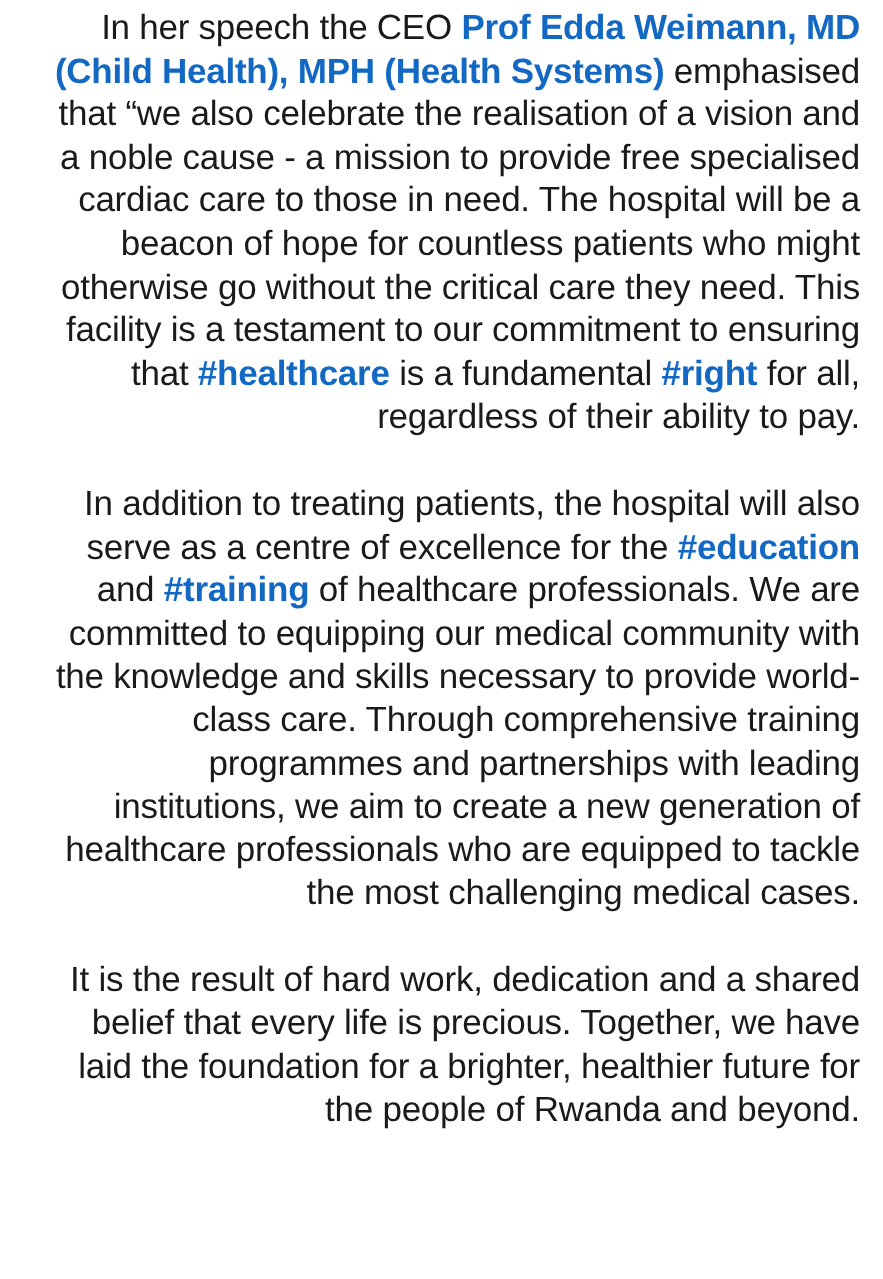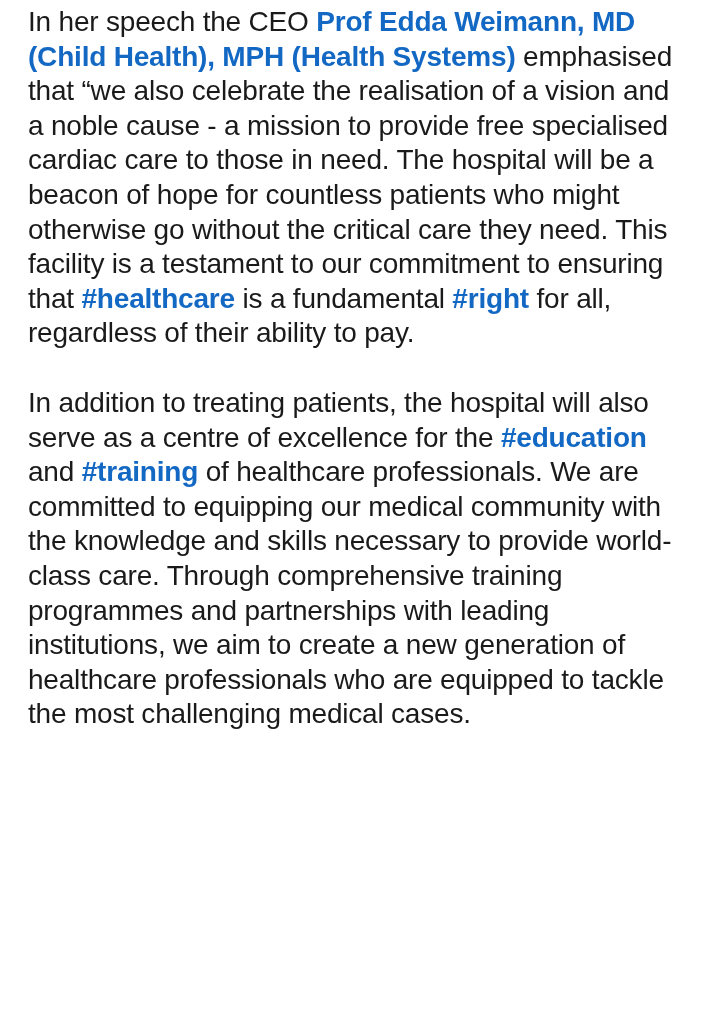--- a/index.html
+++ b/index.html
@@ -14,21 +14,21 @@
   }
   .post-text {
     box-sizing: border-box;
     width: 706px;
     padding: 5px 18px 16px 28px;
     font-family: "Liberation Sans", "DejaVu Sans", sans-serif;
     font-size: 28px;
     line-height: 34.6px;
     letter-spacing: -0.2px;
     font-weight: 400;
-    text-align: left;
+    text-align: right;
   }
   .post-paragraph {
     margin: 0 0 35px 0;
   }
   .post-paragraph:last-child {
     margin-bottom: 0;
   }
   .text-run {
     white-space: pre-wrap;
   }
@@ -38,14 +38,15 @@
     cursor: pointer;
   }
 </style>
 </head>
 <body style="background: rgb(255, 255, 255);">
 
 <main>
   <div id="post-text" class="post-text" style="color: rgb(26, 26, 26);">
       <p class="post-paragraph"><span class="text-run">In her speech the CEO </span><a class="inline-link" style="color: rgb(18, 104, 195);">Prof Edda Weimann, MD (Child Health), MPH (Health Systems)</a><span class="text-run"> emphasised that “we also celebrate the realisation of a vision and a noble cause - a mission to provide free specialised cardiac care to those in need. The hospital will be a beacon of hope for countless patients who might otherwise go without the critical care they need. This facility is a testament to our commitment to ensuring that </span><a class="inline-link" style="color: rgb(18, 104, 195);">#healthcare</a><span class="text-run"> is a fundamental </span><a class="inline-link" style="color: rgb(18, 104, 195);">#right</a><span class="text-run"> for all, regardless of their ability to pay.</span></p>
       <p class="post-paragraph"><span class="text-run">In addition to treating patients, the hospital will also serve as a centre of excellence for the </span><a class="inline-link" style="color: rgb(18, 104, 195);">#education</a><span class="text-run"> and </span><a class="inline-link" style="color: rgb(18, 104, 195);">#training</a><span class="text-run"> of healthcare professionals. We are committed to equipping our medical community with the knowledge and skills necessary to provide world-class care. Through comprehensive training programmes and partnerships with leading institutions, we aim to create a new generation of healthcare professionals who are equipped to tackle the most challenging medical cases.</span></p>
+      <p class="post-paragraph"><span class="text-run">It is the result of hard work, dedication and a shared belief that every life is precious. Together, we have laid the foundation for a brighter, healthier future for the people of Rwanda and beyond.</span></p>
     </div>
 </main>
 
 </body></html>

